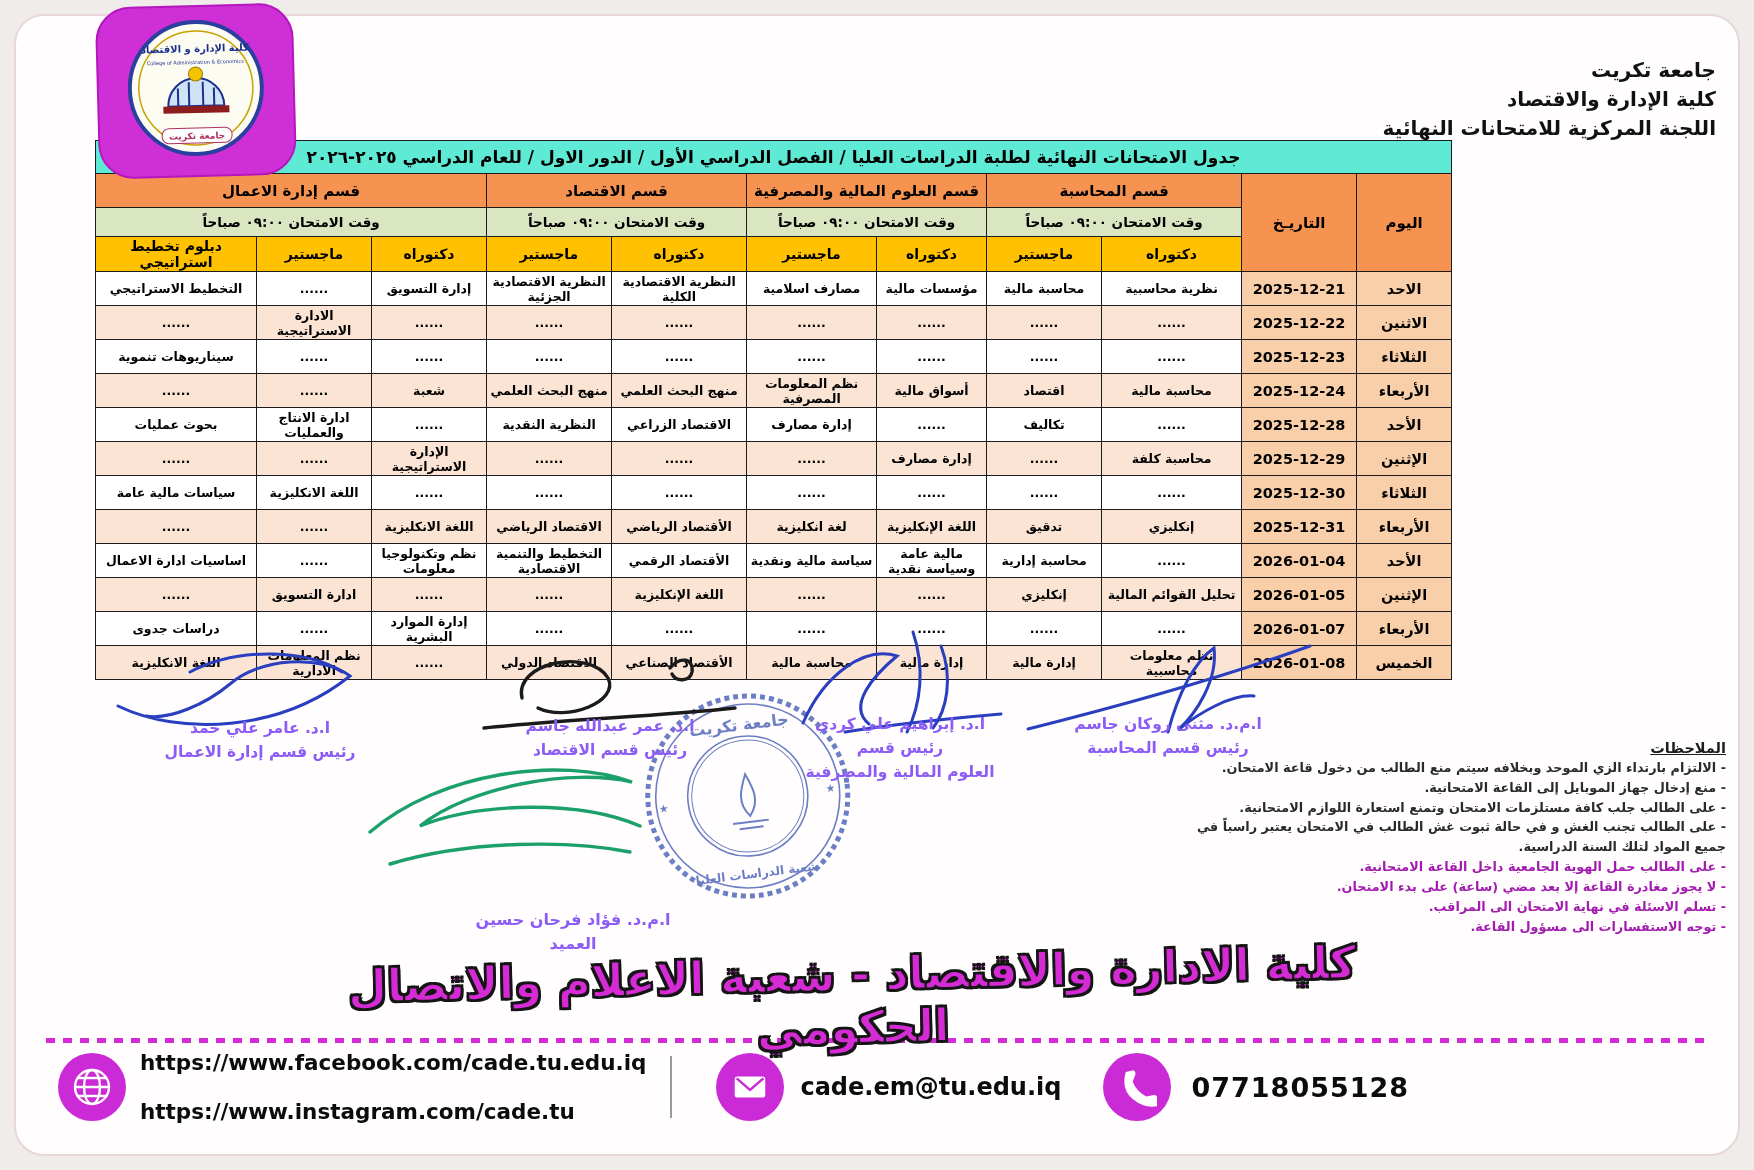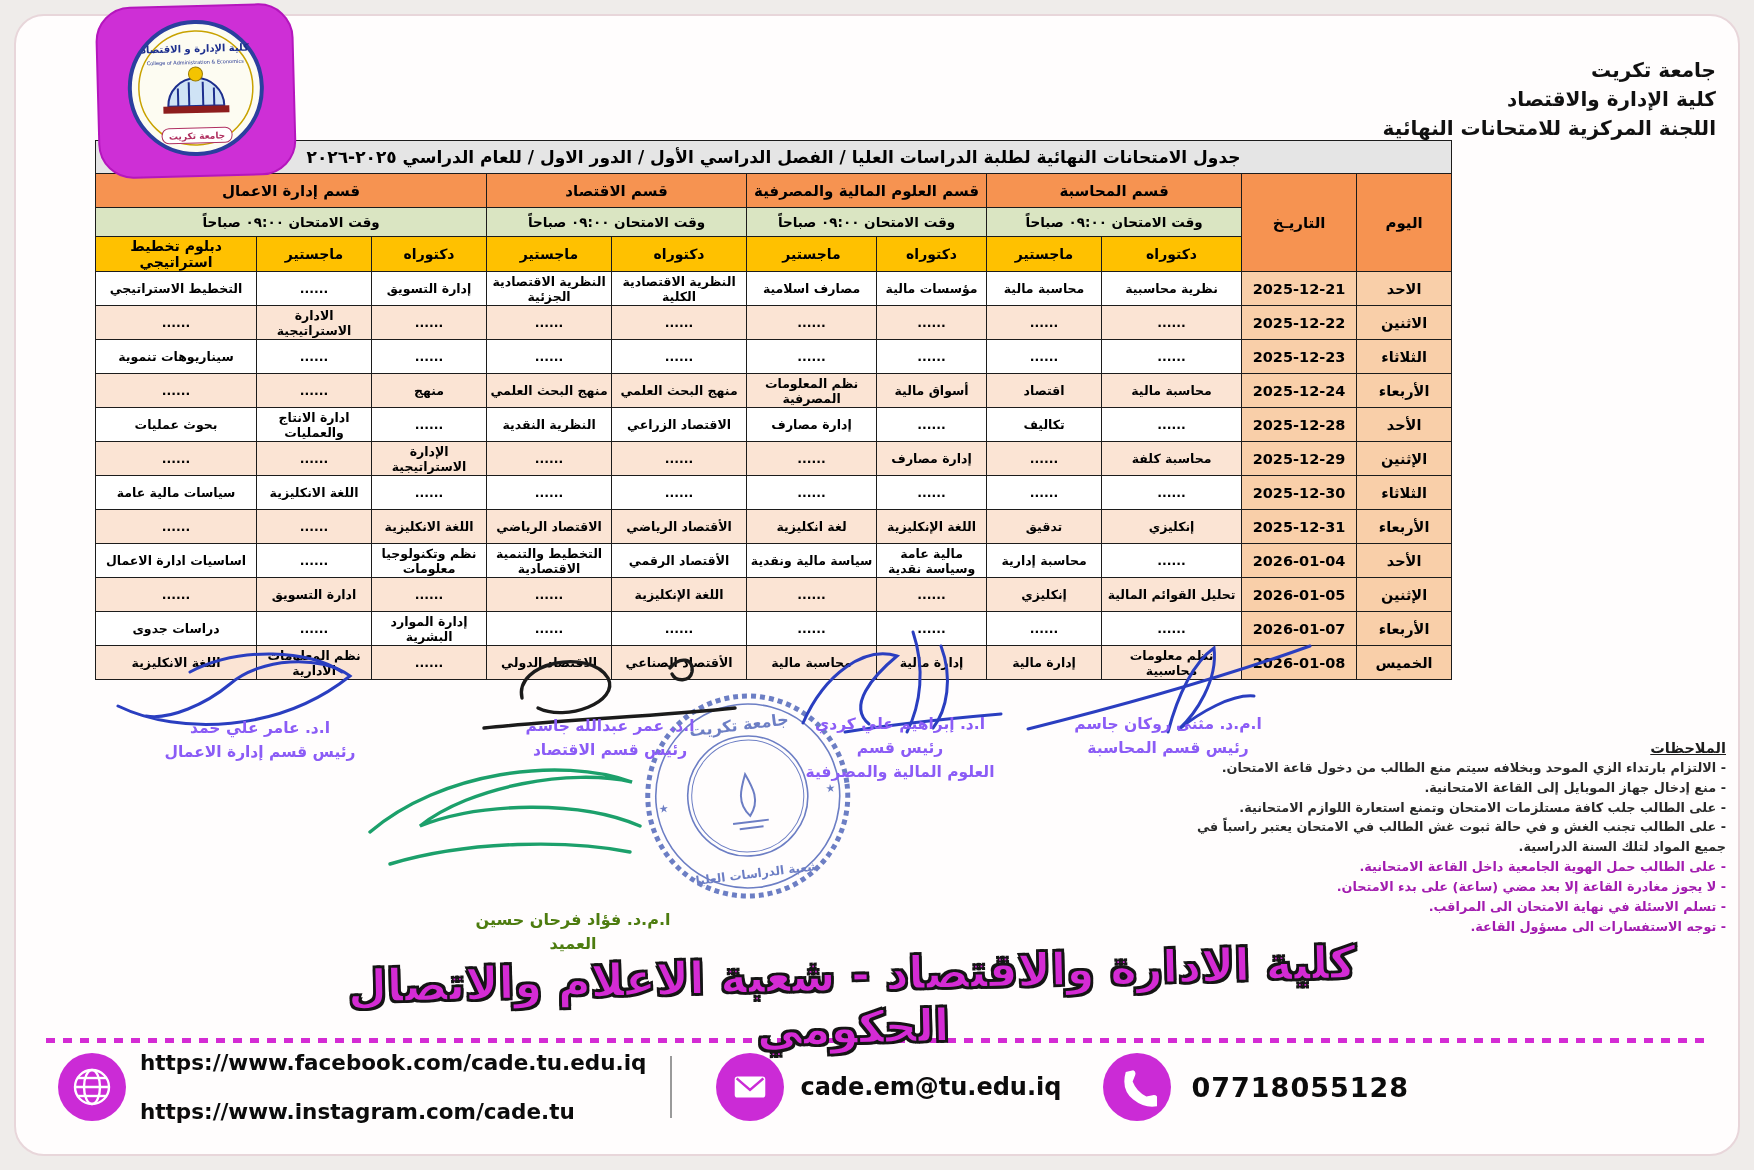--- a/index.html
+++ b/index.html
@@ -14,37 +14,37 @@
        font-size:20px;font-weight:bold;color:#111;line-height:1.45;z-index:2;}
 
   
   .logo{position:absolute;left:95px;top:4px;z-index:6;transform:rotate(-1.5deg);}
 
   
   table.tbl{position:absolute;left:95px;top:140px;width:1356px;z-index:3;
     border-collapse:collapse;direction:rtl;table-layout:fixed;background:#fff;}
   .tbl th,.tbl td{border:1.4px solid #1c1c1c;text-align:center;vertical-align:middle;
     padding:1px 3px;font-weight:bold;color:#000;overflow:hidden;}
-  .title-row th{background:#e5e5e5;font-size:17px;height:30px;}
+  .title-row th{background:#5eead4;font-size:17px;height:30px;}
   tr.group th{background:#F69351;font-size:15px;height:31px;}
   tr.time th{background:#DAE5C2;font-size:13.5px;height:26px;}
   tr.deg th{background:#FFC100;font-size:14px;height:27px;}
   th.colhead{background:#F6B072;font-size:17px;}
   td.day{background:#F9CFA9;font-size:14.5px;}
   td.date{background:#F9CFA9;font-size:14.5px;direction:ltr;}
   td.sub{font-size:12.5px;height:31px;line-height:1.2;background:#fff;}
   tr.alt td.sub{background:#FBE4D4;}
 
   
   .sig{position:absolute;width:300px;text-align:center;z-index:4;direction:rtl;}
   .sig svg{display:block;margin:0 auto -26px auto;}
   .sig .l{display:block;font-weight:bold;font-size:15.5px;color:#8b5cf6;line-height:1.55;}
   .deansig{position:absolute;left:350px;top:744px;z-index:4;}
   .deanname{position:absolute;left:448px;top:908px;width:250px;text-align:center;z-index:4;direction:rtl;}
-  .deanname .l{display:block;font-weight:bold;font-size:16px;color:#4d7c0f;line-height:1.5;}
+  .deanname .l{display:block;font-weight:bold;font-size:16px;color:#8b5cf6;line-height:1.5;}
 
   
   .stamp{position:absolute;left:642px;top:690px;z-index:2;opacity:.82;transform:rotate(-7deg);}
 
   
   .notes{position:absolute;right:28px;top:738px;width:548px;direction:rtl;text-align:right;z-index:2;}
   .notes h4{margin:0 0 2px 0;font-size:14.5px;font-weight:bold;color:#1d1d1d;
     text-decoration:underline;display:inline-block;}
   .notes .n{font-size:12.8px;font-weight:bold;color:#2a2a2a;line-height:1.55;}
   .notes .n.f{color:#a21caf;}
@@ -185,21 +185,21 @@
       </tr>
       <tr class="alt">
         <td class="day">الأربعاء</td>
         <td class="date">2025-12-24</td>
         <td class="sub">محاسبة مالية</td>
         <td class="sub">اقتصاد</td>
         <td class="sub">أسواق مالية</td>
         <td class="sub">نظم المعلومات المصرفية</td>
         <td class="sub">منهج البحث العلمي</td>
         <td class="sub">منهج البحث العلمي</td>
-        <td class="sub">منهج</td>
+        <td class="sub">شعبة</td>
         <td class="sub">......</td>
         <td class="sub">......</td>
       </tr>
       <tr class="">
         <td class="day">الأحد</td>
         <td class="date">2025-12-28</td>
         <td class="sub">......</td>
         <td class="sub">تكاليف</td>
         <td class="sub">......</td>
         <td class="sub">إدارة مصارف</td>

